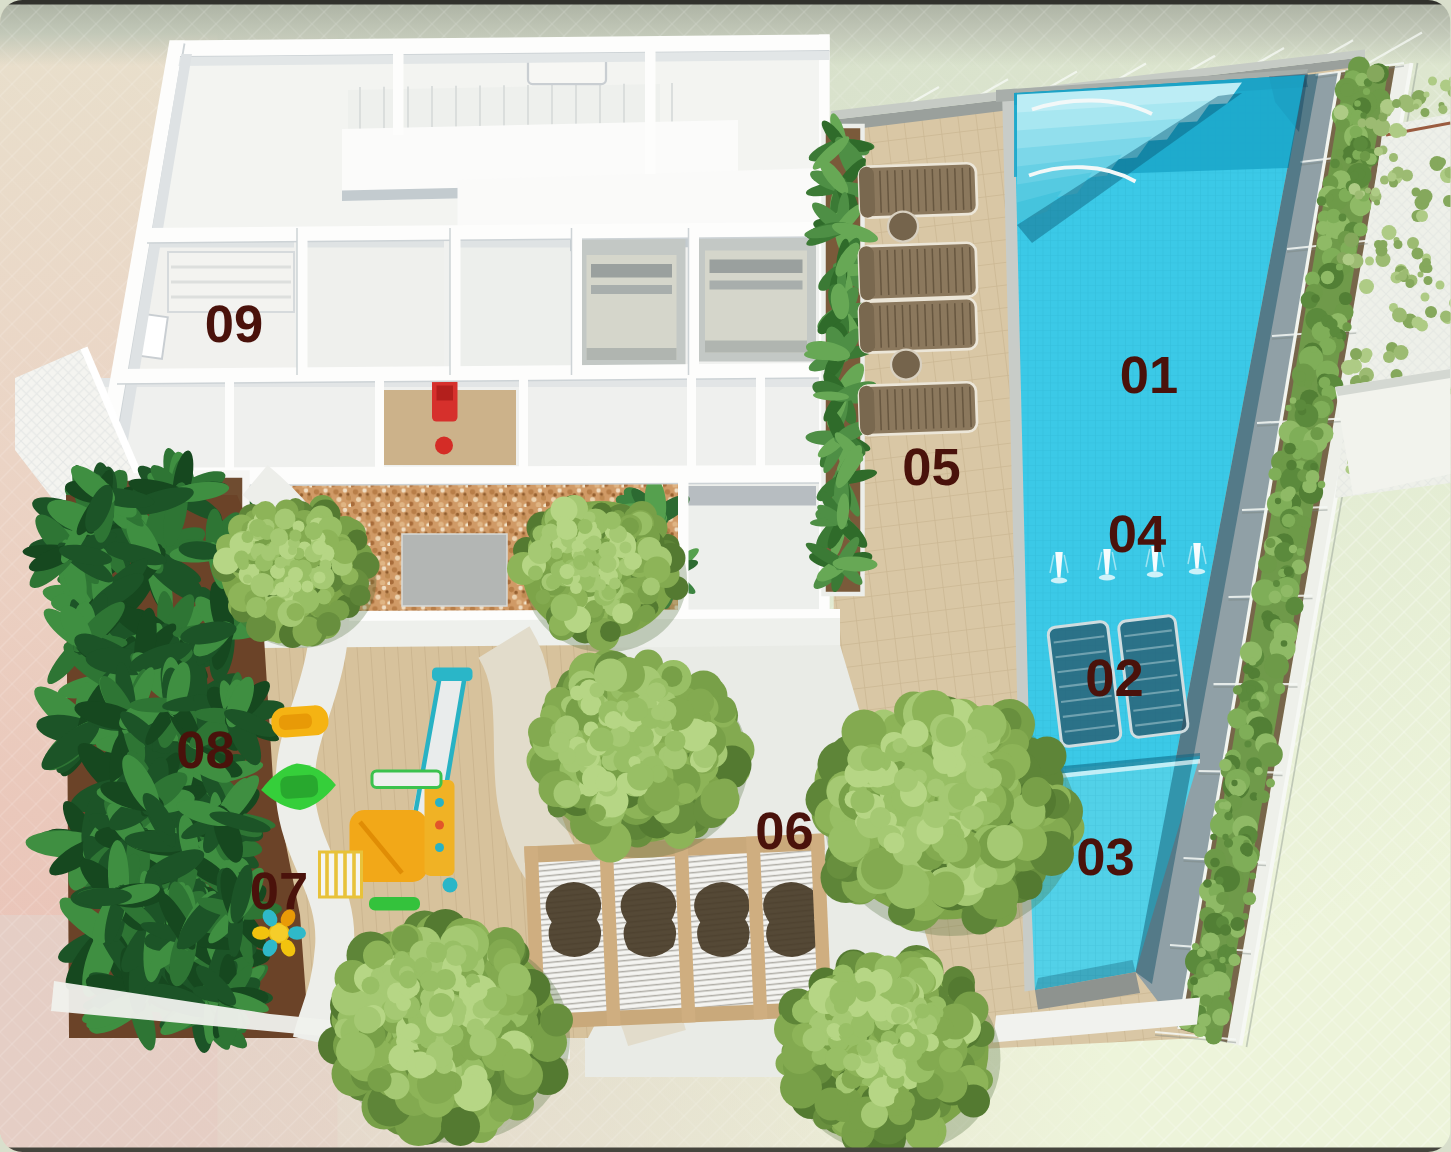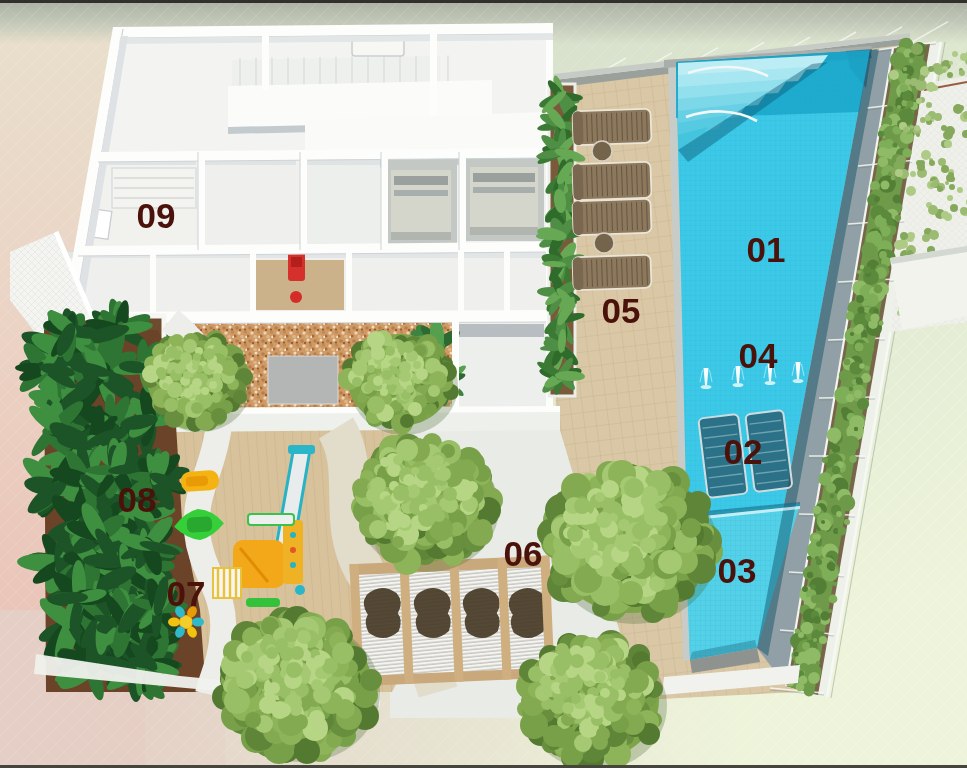--- a/index.html
+++ b/index.html
@@ -1,14 +1,14 @@
 <!DOCTYPE html>
 <html><head><meta charset="utf-8"><style>
 html,body{margin:0;padding:0;background:#d9dfcc;}
-.page{position:relative;width:967px;height:768px;overflow:hidden;font-family:"Liberation Sans",sans-serif;}
+.page{position:relative;width:967px;height:768px;overflow:hidden;font-family:"Liberation Sans",sans-serif;border-radius:15px;}
 svg{position:absolute;left:0;top:0;}
 .lbl{font-family:"Liberation Sans",sans-serif;font-weight:bold;font-size:35px;fill:#4a120b;text-anchor:middle;}
 </style></head><body>
 <div class="page">
 <svg width="967" height="768" viewBox="0 0 967 768">
 <defs>
 <linearGradient id="bgL" x1="0" y1="0" x2="0" y2="1">
  <stop offset="0" stop-color="#e8e0cc"></stop>
           <stop offset="0.4" stop-color="#ebd4c5"></stop>
  <stop offset="0.7" stop-color="#eac8bb"></stop>

